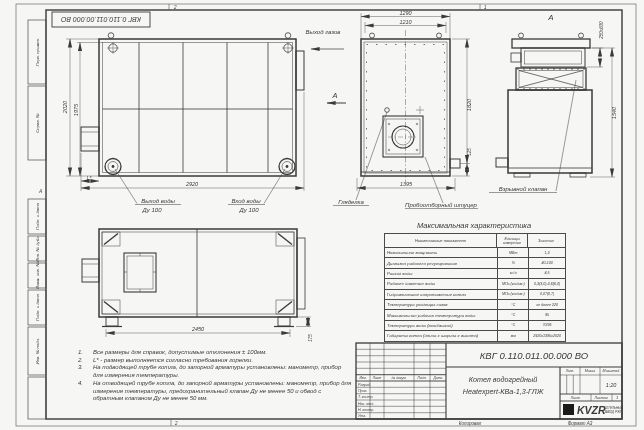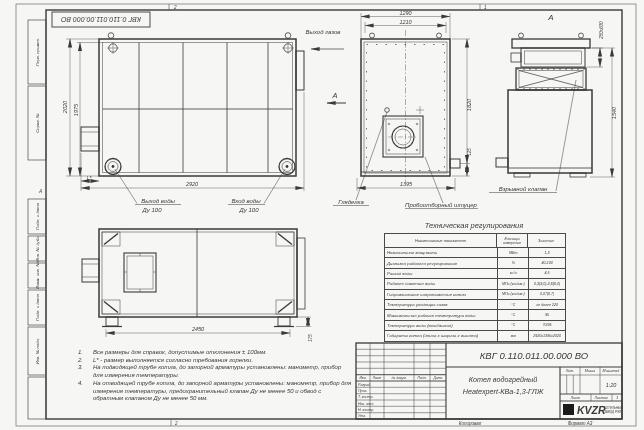--- a/index.html
+++ b/index.html
@@ -362,21 +362,21 @@
 
   <rect x="563" y="404" width="11" height="11" fill="#1a1a1a"></rect>
   <text x="577" y="413.5" font-size="10.5" font-weight="bold" font-style="normal">KVZR</text>
   <text x="604" y="408.5" font-size="3" font-style="normal">КОТЕЛЬНЫЙ</text>
   <text x="604" y="413" font-size="3" font-style="normal">ЗАВОД РЭП</text>
 
   <text x="470" y="424.5" font-size="4.5" text-anchor="middle">Копировал</text>
   <text x="580" y="424.5" font-size="4.5" text-anchor="middle">Формат А3</text>
 </svg>
 
-<div class="ov" id="tech-title">Техническая регулирования</div>
+<div class="ov" id="tech-title">Максимальная характеристика</div>
 <div class="ov" id="tech-table">
   <div class="trow thead">
     <div class="tc c-name">Наименование показателя</div>
     <div class="tc c-unit">Единицы измерения</div>
     <div class="tc c-val">Значение</div>
   </div>
   <div class="trow tr">
     <div class="tc c-name">Номинальная мощность</div>
     <div class="tc c-unit">МВт</div>
     <div class="tc c-val">1,3</div>

